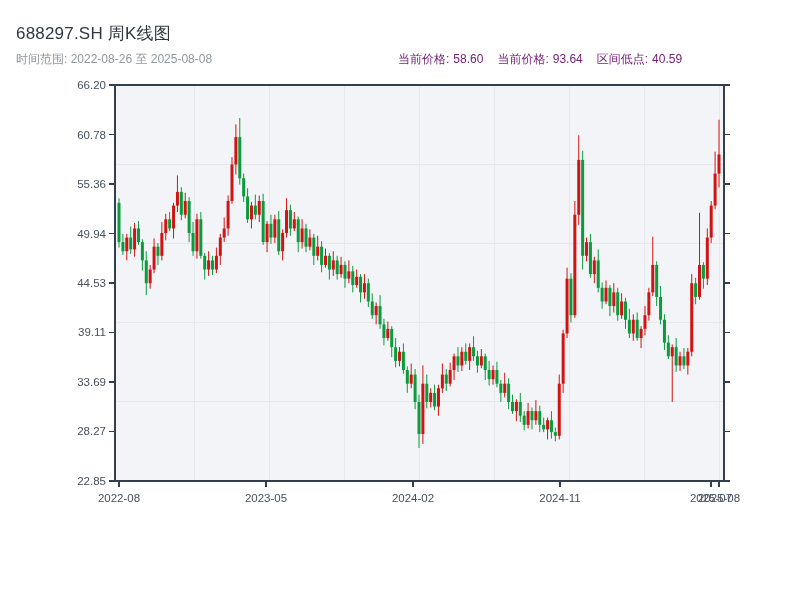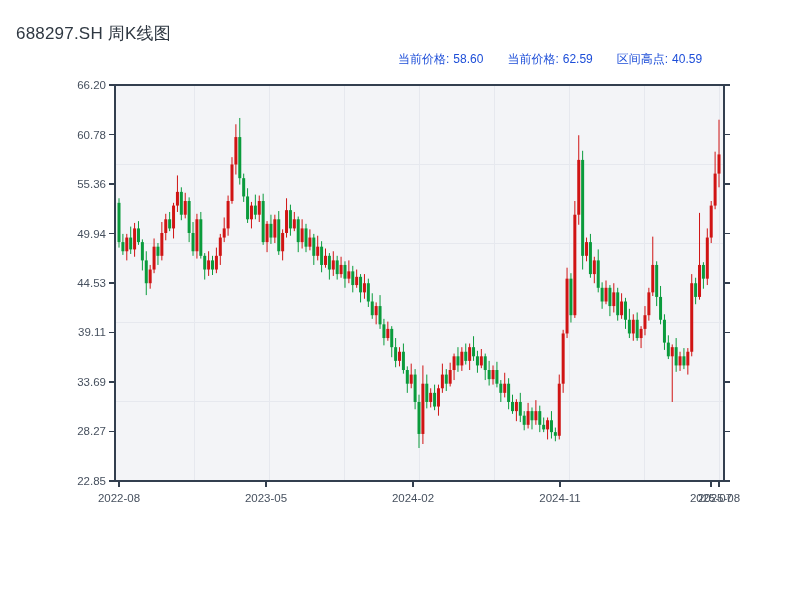--- a/index.html
+++ b/index.html
@@ -1,33 +1,34 @@
 <!DOCTYPE html>
 <html><head>
 <meta charset="utf-8">
 <style>
   html,body { margin:0; padding:0; background:#ffffff; }
   body { width:800px; height:600px; font-family:"Liberation Sans","DejaVu Sans",sans-serif; }
   .page { position:relative; width:800px; height:600px; background:#ffffff; overflow:hidden; }
   .title { position:absolute; left:16px; top:22px; font-size:17px; font-weight:500; color:#2f3842; letter-spacing:.2px; }
   .subtitle { position:absolute; left:16px; top:51px; font-size:12px; color:#8e969e; }
-  .stats { position:absolute; left:398px; top:51px; font-size:12px; color:#1d4ed8; display:flex; gap:24px; white-space:nowrap; }
+  .stats { position:absolute; left:398px; top:51px; font-size:12px; color:#701a75; display:flex; gap:14px; white-space:nowrap; }
   .stat .lbl { margin-right:4px; }
   svg.kchart { position:absolute; left:0; top:0; }
   svg.kchart text { font-family:"Liberation Sans","DejaVu Sans",sans-serif; }
 </style>
 </head>
 <body>
 
 <div class="page">
   <div class="title">688297.SH 周K线图</div>
+  <div class="subtitle">时间范围: 2022-08-26 至 2025-08-08</div>
   <div class="stats">
     <span class="stat"><span class="lbl">当前价格:</span><span class="val">58.60</span></span>
-    <span class="stat"><span class="lbl">当前价格:</span><span class="val">62.59</span></span>
-    <span class="stat"><span class="lbl">区间高点:</span><span class="val">40.59</span></span>
+    <span class="stat"><span class="lbl">当前价格:</span><span class="val">93.64</span></span>
+    <span class="stat"><span class="lbl">区间低点:</span><span class="val">40.59</span></span>
   </div>
   <svg class="kchart" width="800" height="540" viewBox="0 0 800 540">
       <rect x="115" y="85" width="609" height="396" fill="#f3f4f7"></rect>
       <g stroke="#e6e8ee" stroke-width="1" shape-rendering="crispEdges">
         <line x1="194" y1="85" x2="194" y2="481"></line>
         <line x1="269" y1="85" x2="269" y2="481"></line>
         <line x1="344" y1="85" x2="344" y2="481"></line>
         <line x1="419" y1="85" x2="419" y2="481"></line>
         <line x1="494" y1="85" x2="494" y2="481"></line>
         <line x1="569" y1="85" x2="569" y2="481"></line>

